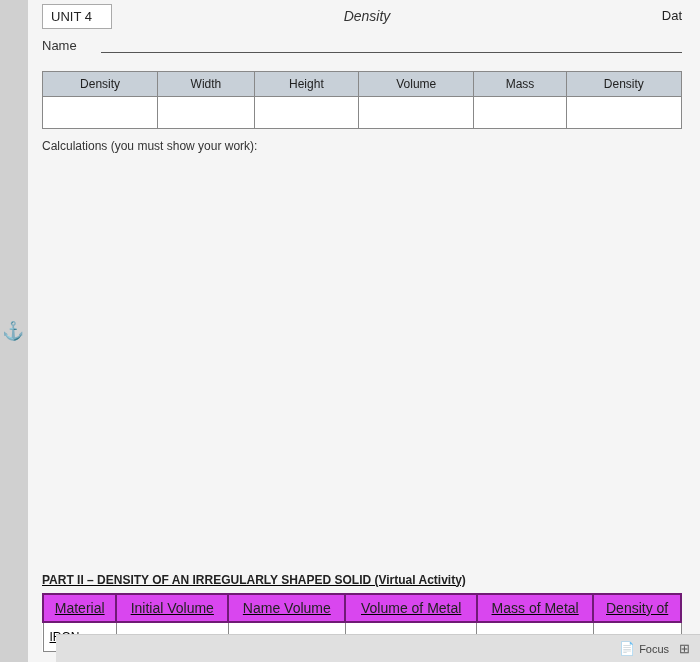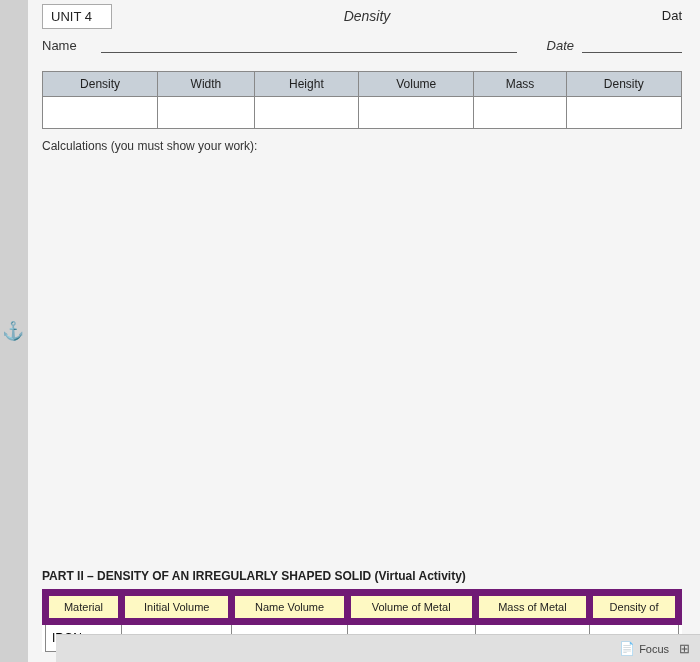--- a/index.html
+++ b/index.html
@@ -175,34 +175,35 @@
       margin-bottom: 4px;
       margin-top: 4px;
     }
 
     .calculations-area {
       flex: 1;
       min-height: 120px;
     }
 
     .part2-section {
+      text-decoration: underline;
     }
 
     
     .part2-table {
       width: 100%;
       border-collapse: collapse;
       background: #fff;
     }
 
     .part2-table th {
-      background: #fef9c3;
-      border: 7px solid #701a75;
+      background: #d946ef;
+      border: 2px solid #701a75;
       padding: 5px 6px;
-      font-size: 11px;
+      font-size: 14px;
       font-weight: normal;
       text-align: center;
       color: #222;
     }
 
     .part2-table td {
       border: 1px solid #888;
       height: 30px;
       background: #fff;
       padding: 4px 6px;
@@ -252,24 +253,20 @@
     <div class="header-row">
       <div class="unit-label">UNIT 4</div>
       <div class="title-center">Density</div>
       <div class="date-right">Dat</div>
     </div>
 
     <div class="name-date-row">
       <div class="name-section">
         <span class="name-label">Name</span>
         <div class="name-line"></div>
-      </div>
-      <div class="date-section">
-        <span class="date-label">Date</span>
-        <div class="date-line"></div>
       </div>
     </div>
 
 
     <table class="data-table">
       <thead>
         <tr>
           <th>Density</th>
           <th>Width</th>
           <th>Height</th>

